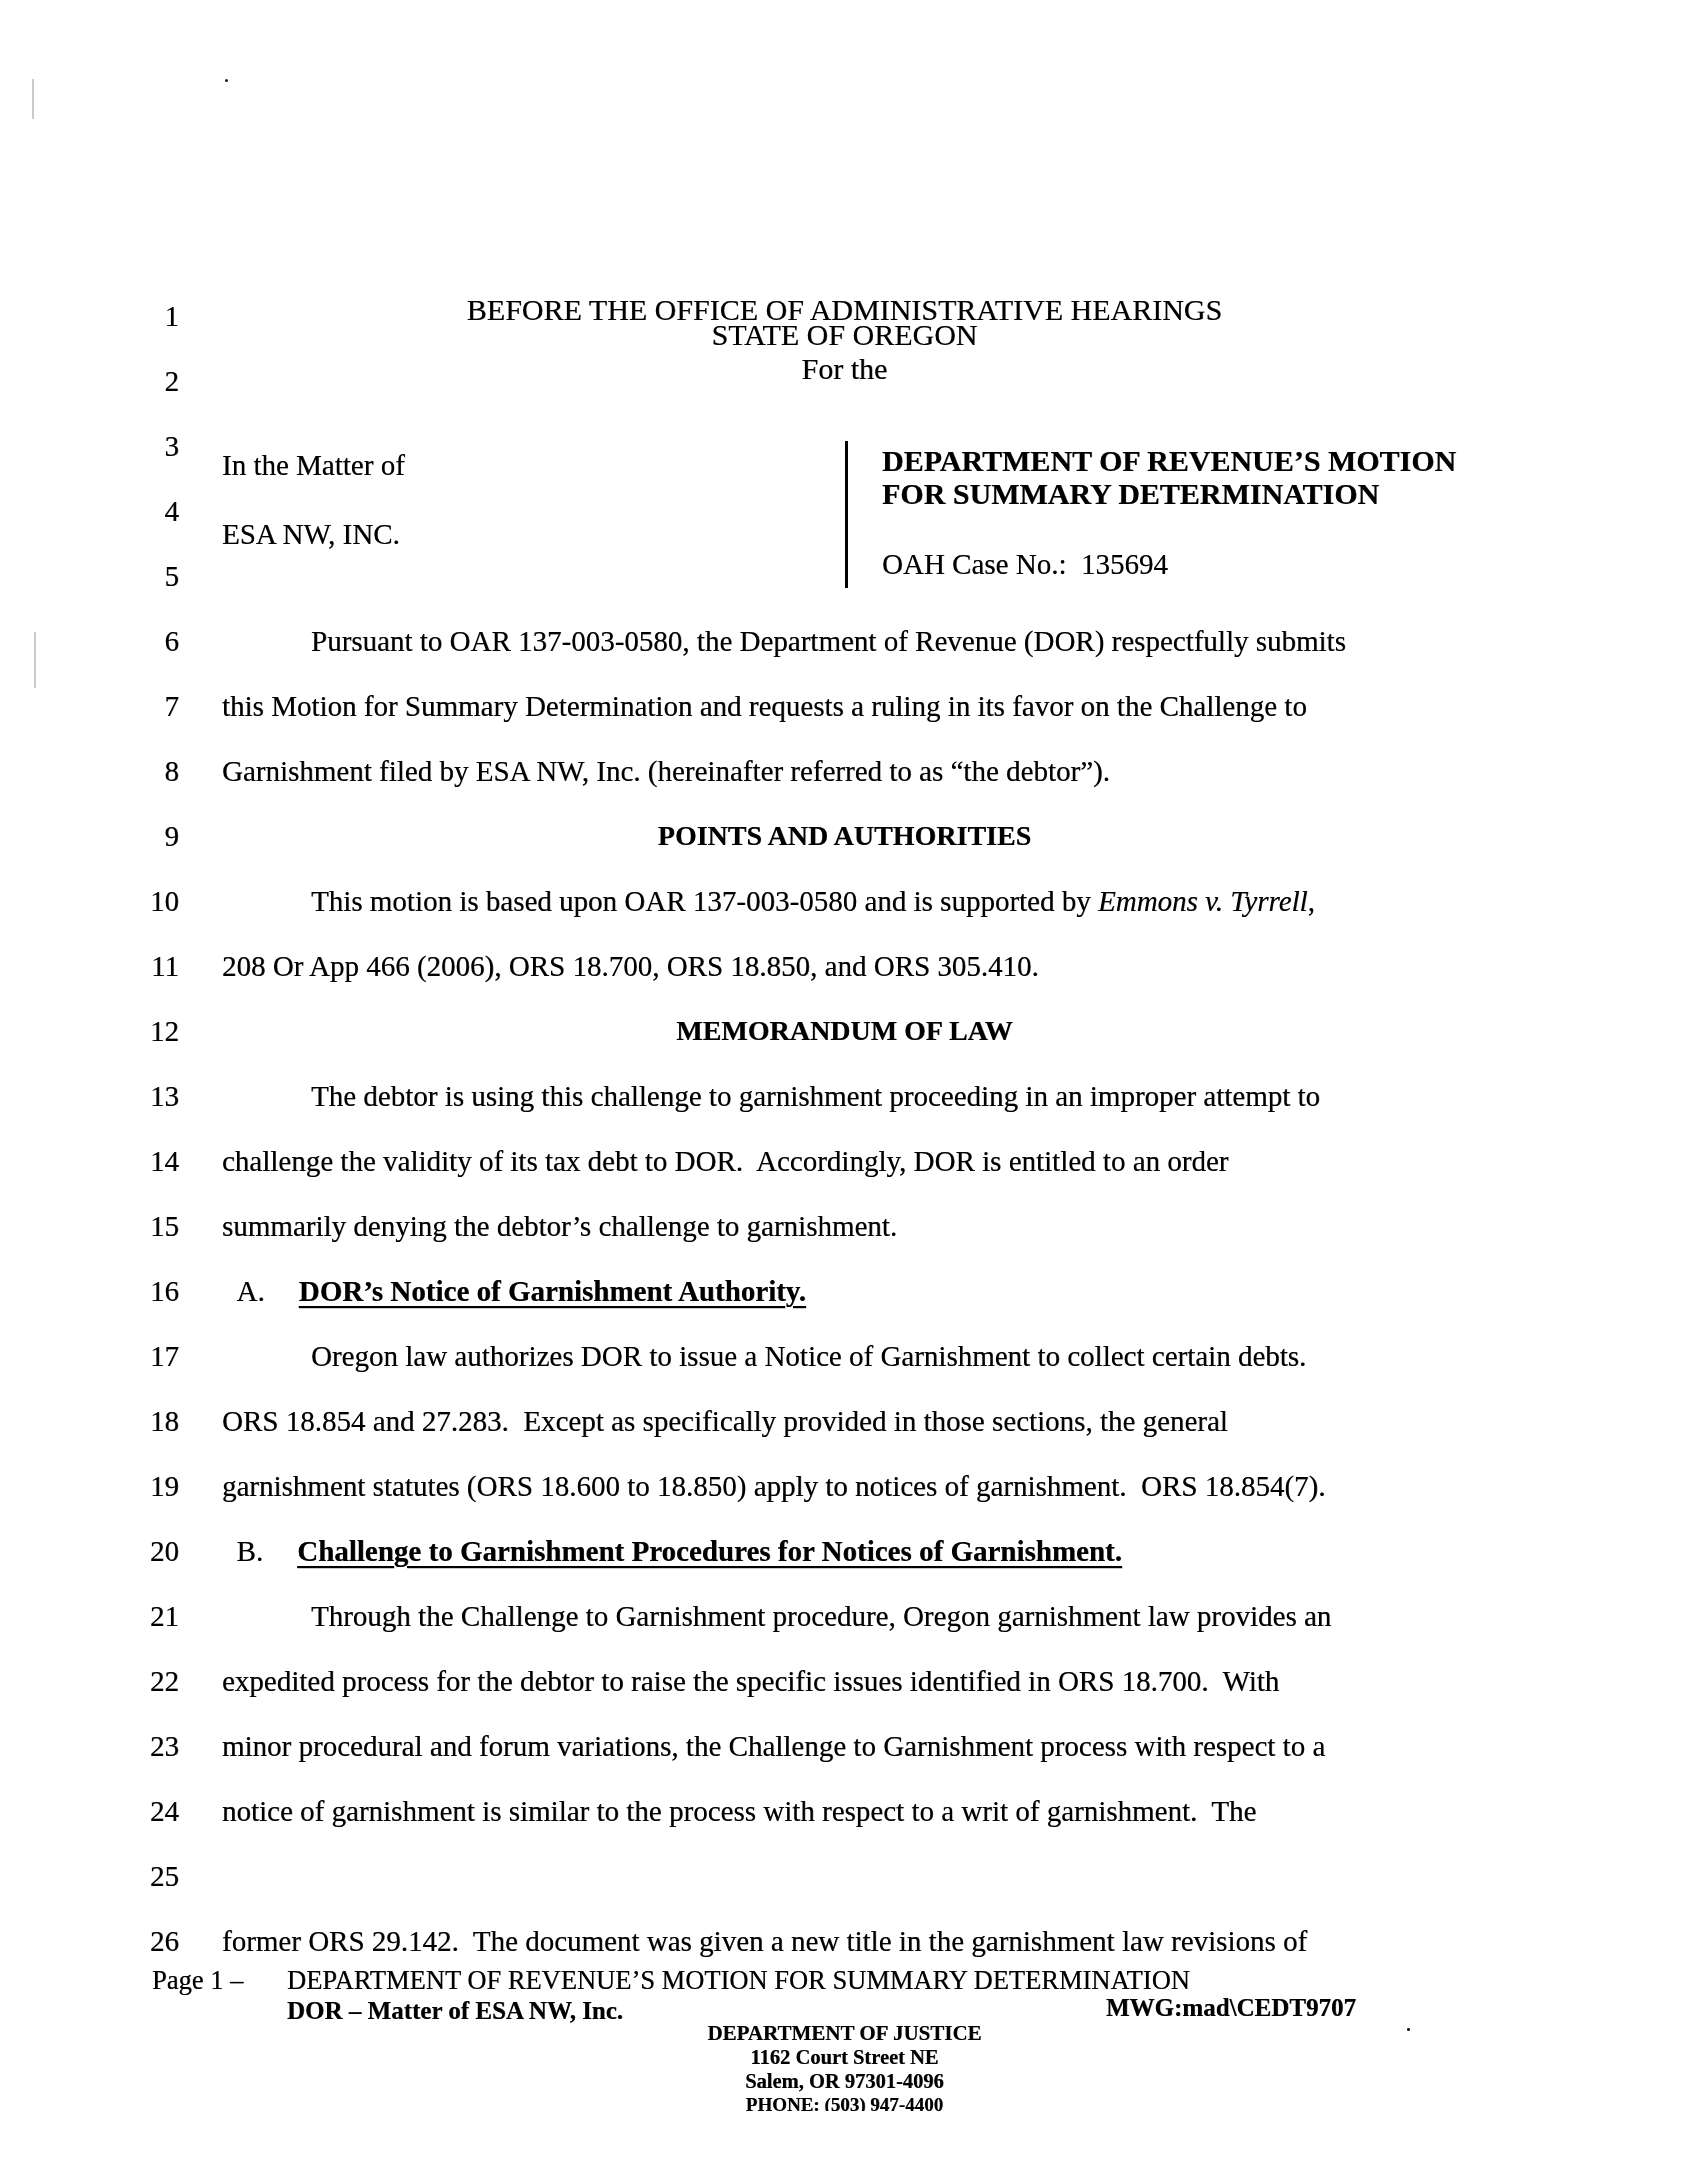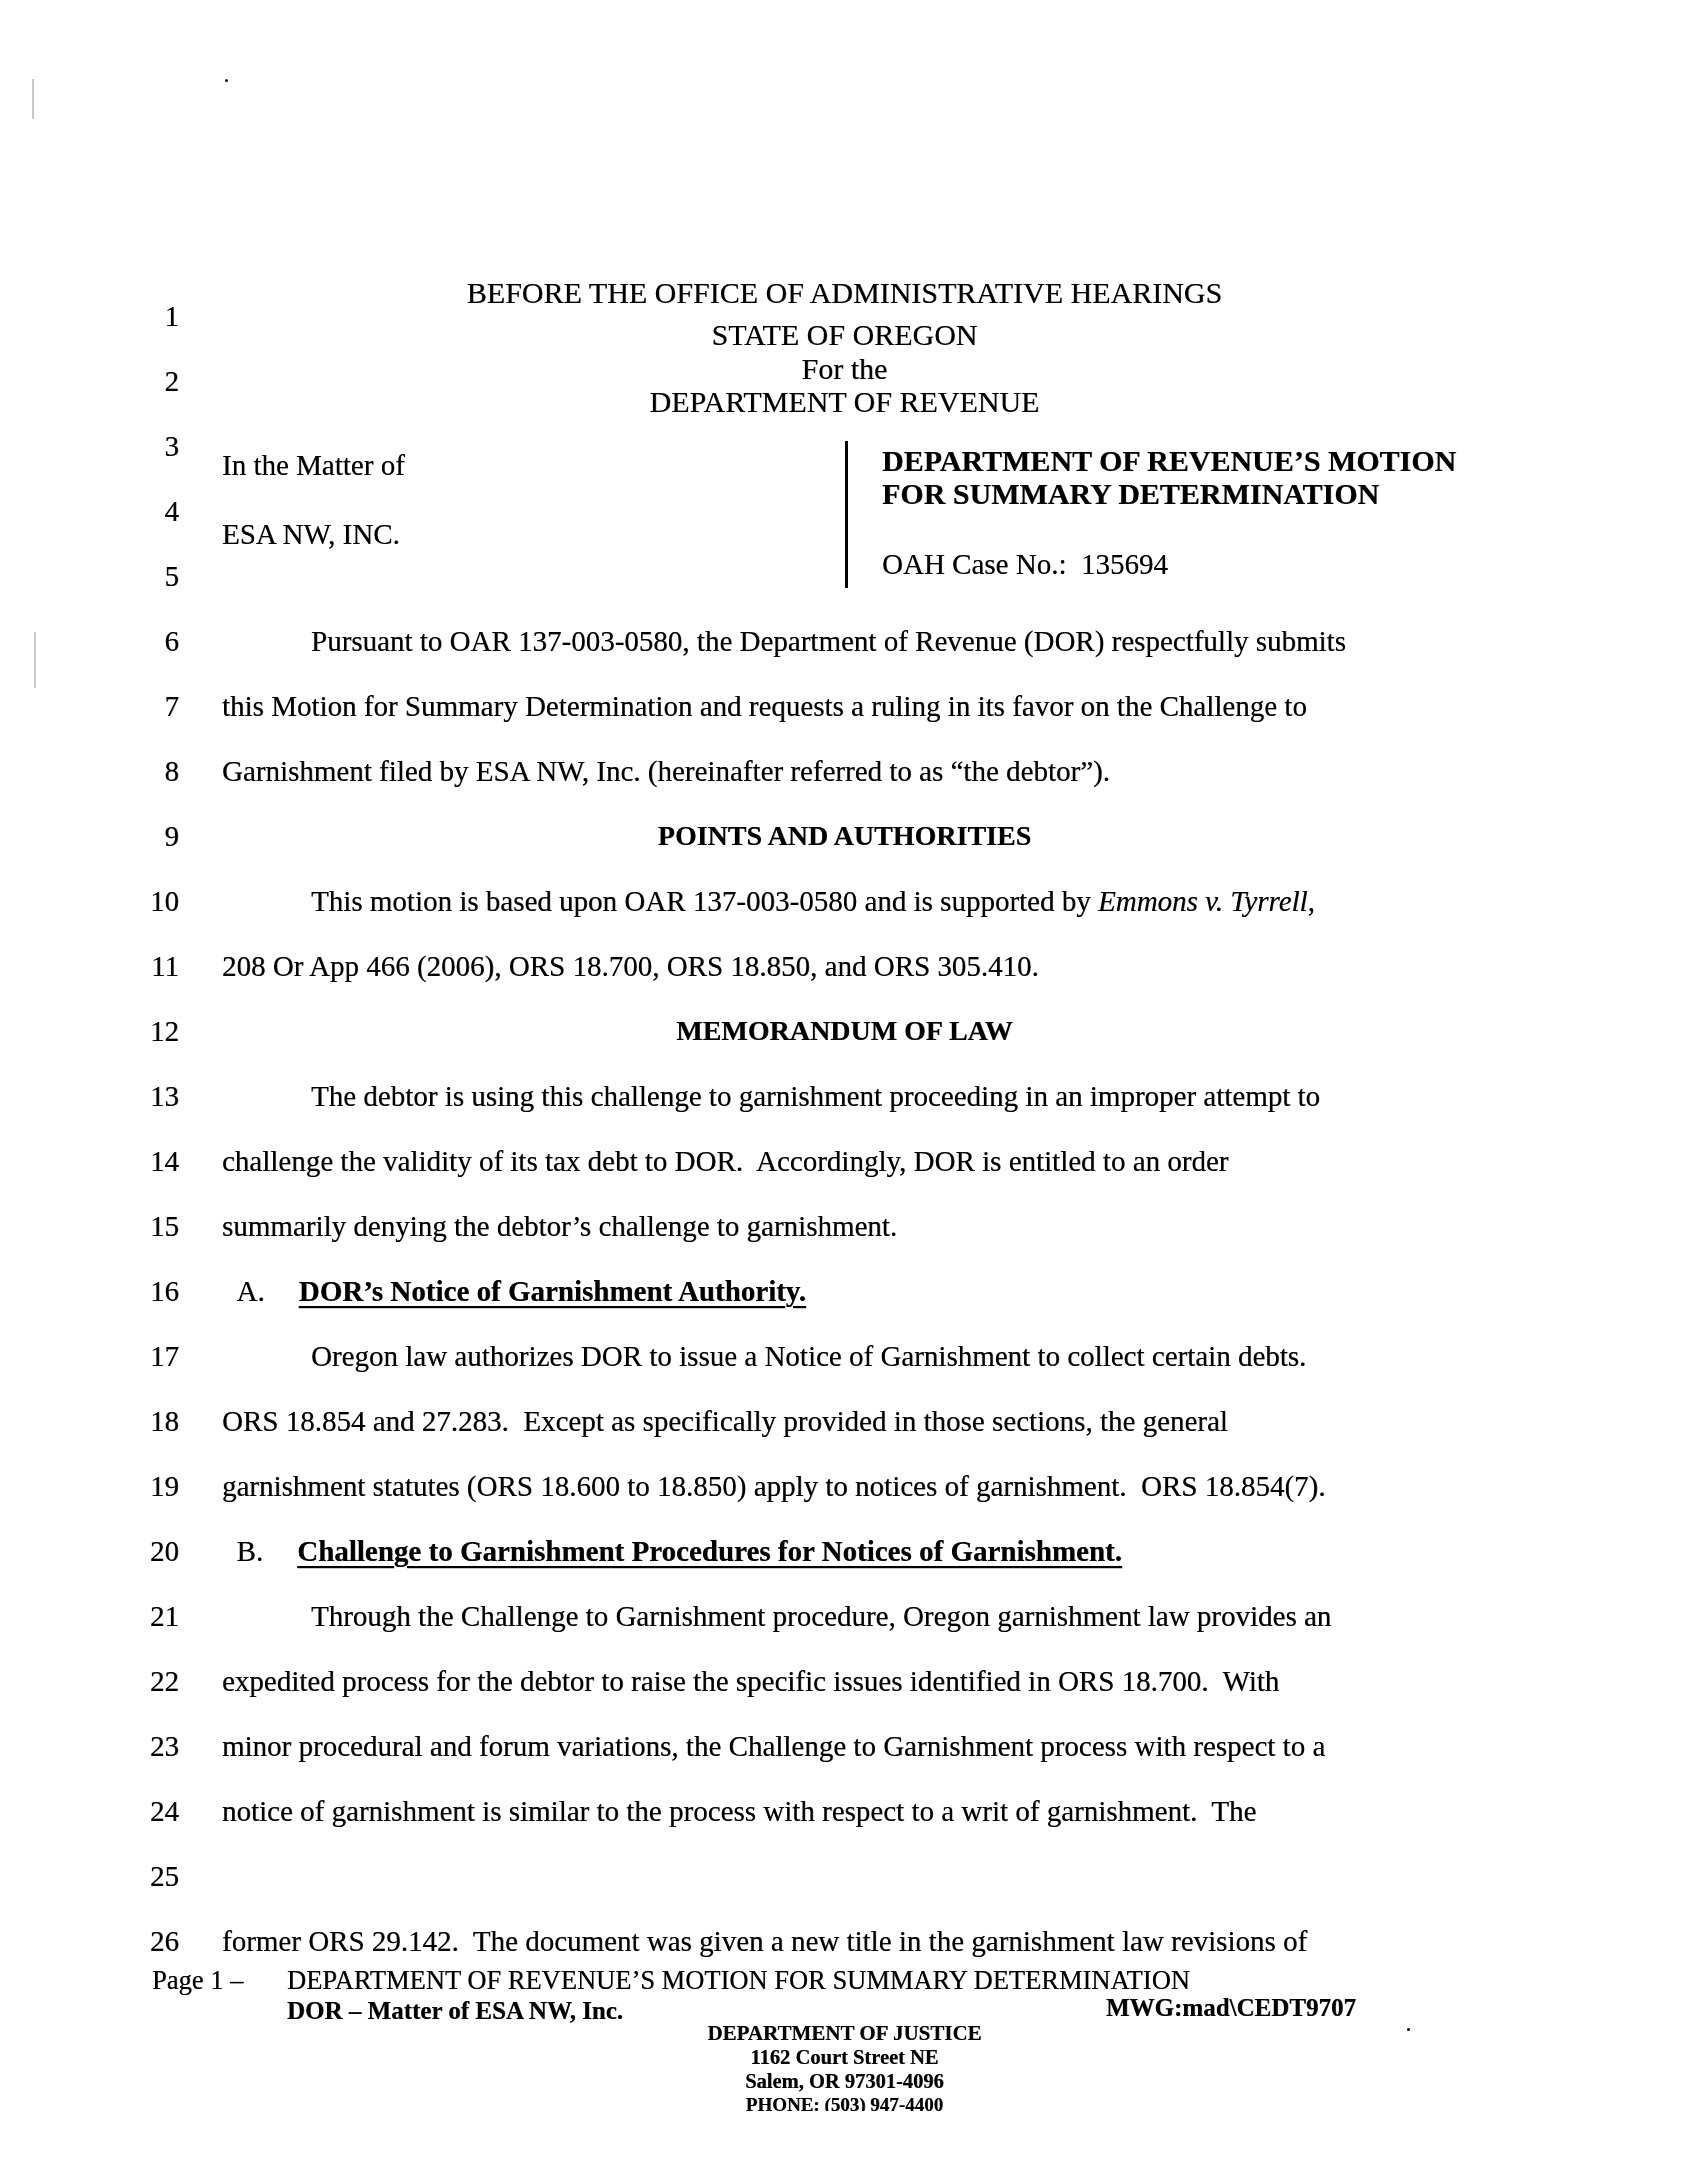--- a/index.html
+++ b/index.html
@@ -47,24 +47,23 @@
   .clip{height:17px;overflow:hidden;}
   
   .speck{position:absolute;background:#1a1a1a;border-radius:50%;}
   .scratch{position:absolute;background:#c9c9c9;}
 </style>
 </head>
 <body>
 
 <div class="page">
 
-  <div class="centercol hdr" style="top:276px">BEFORE THE OFFICE OF ADMINISTRATIVE HEARINGS</div>
+  <div class="centercol hdr" style="top:293px">BEFORE THE OFFICE OF ADMINISTRATIVE HEARINGS</div>
   <div class="centercol hdr" style="top:318px">STATE OF OREGON</div>
   <div class="centercol hdr" style="top:352px">For the</div>
-  <div class="centercol hdr" style="top:385px">DEPARTMENT OF REVENUE</div>
 
   <div class="ln" style="--r:0">1</div>
   <div class="ln" style="--r:1">2</div>
   <div class="ln" style="--r:2">3</div>
   <div class="ln" style="--r:3">4</div>
   <div class="ln" style="--r:4">5</div>
   <div class="ln" style="--r:5">6</div>
   <div class="ln" style="--r:6">7</div>
   <div class="ln" style="--r:7">8</div>
   <div class="ln" style="--r:8">9</div>

